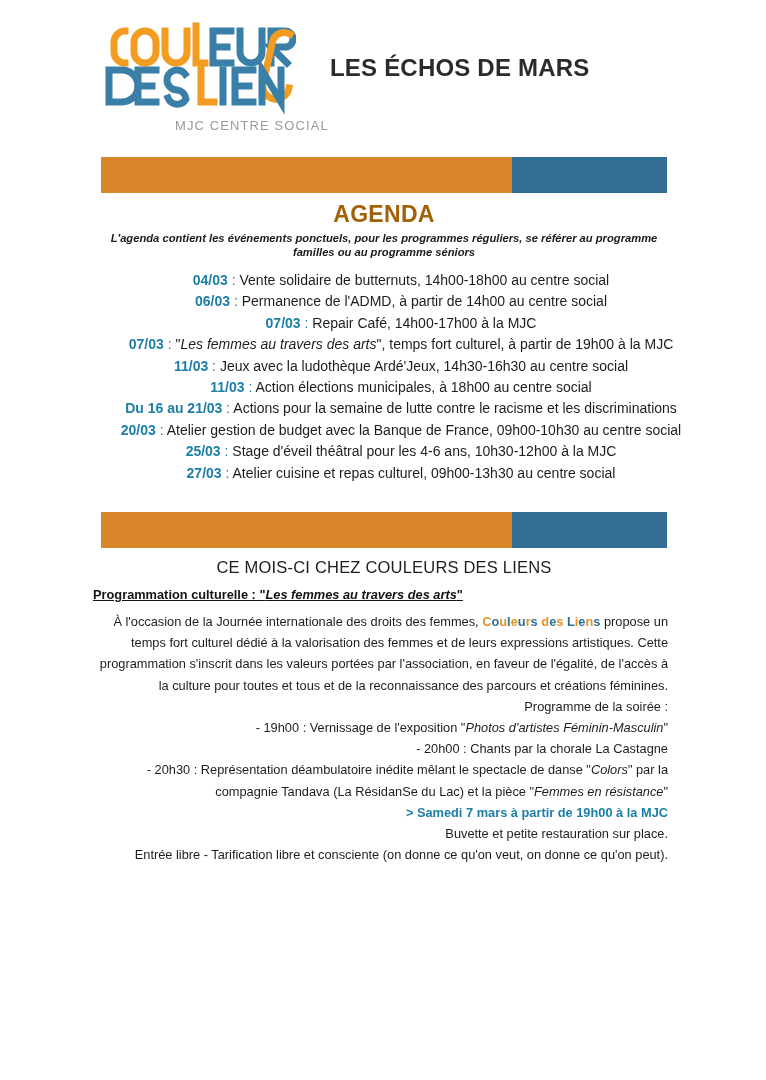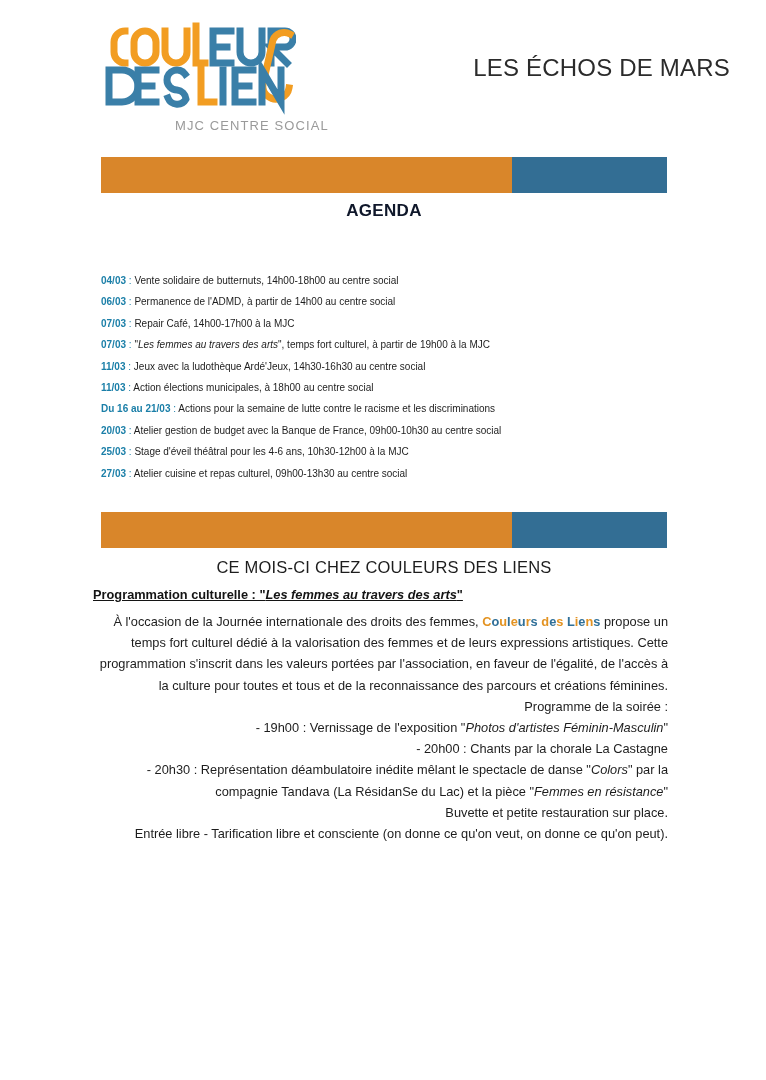--- a/index.html
+++ b/index.html
@@ -38,23 +38,23 @@
     color: #9a9a9a;
     font-family: "Liberation Sans", sans-serif;
     font-weight: normal;
     white-space: nowrap;
   }
   .doc-title {
     position: absolute;
     left: 330px;
     top: 52px;
     width: 400px;
-    text-align: right;
+    text-align: left;
     font-size: 24px;
-    font-weight: normal;
+    font-weight: bold;
     line-height: 1.34;
     color: #2b2b2b;
     letter-spacing: 0.2px;
   }
 
   
   .banner {
     position: absolute;
     left: 101px;
     width: 566px;
@@ -76,46 +76,47 @@
 
   
   .agenda-head {
     position: absolute;
     left: 101px;
     top: 201px;
     width: 566px;
     text-align: center;
   }
   .agenda-title {
-    font-size: 17px;
-    font-weight: bold;
-    color: #0f172a;
+    font-size: 23px;
+    font-weight: bold;
+    color: #a16207;
     margin: 0 0 3px 0;
     letter-spacing: 0.3px;
   }
   .agenda-sub {
     font-size: 11.2px;
     font-weight: bold;
     font-style: italic;
     line-height: 1.28;
     color: #1a1a1a;
     padding: 0 8px;
   }
 
   .agenda-list {
     position: absolute;
     left: 101px;
     top: 270px;
     width: 600px;
   }
   .agenda-row {
-    font-size: 10px;
+    font-size: 14px;
     line-height: 21.4px;
     color: #1d1d1d;
     white-space: nowrap;
+    text-align: center;
   }
   .agenda-date {
     color: #1b7fa8;
     font-weight: bold;
   }
   .agenda-sep { color: #1b7fa8; }
   .agenda-row i { font-style: italic; }
 
   
   .month-title {
@@ -208,20 +209,21 @@
   <div class="doc-title">LES ÉCHOS DE MARS</div>
 </div>
 
 <div class="banner" id="banner-agenda">
   <div class="seg-orange"></div>
   <div class="seg-blue"></div>
 </div>
 
 <div class="agenda-head">
   <div class="agenda-title">AGENDA</div>
+  <div class="agenda-sub">L'agenda contient les événements ponctuels, pour les programmes réguliers, se référer au programme familles ou au programme séniors</div>
 </div>
 
 <div class="agenda-list" id="agenda-list">
     <div class="agenda-row"><span class="agenda-date">04/03</span><span class="agenda-sep"> : </span><span>Vente solidaire de butternuts, 14h00-18h00 au centre social</span></div>
     <div class="agenda-row"><span class="agenda-date">06/03</span><span class="agenda-sep"> : </span><span>Permanence de l'ADMD, à partir de 14h00 au centre social</span></div>
     <div class="agenda-row"><span class="agenda-date">07/03</span><span class="agenda-sep"> : </span><span>Repair Café, 14h00-17h00 à la MJC</span></div>
     <div class="agenda-row"><span class="agenda-date">07/03</span><span class="agenda-sep"> : </span><span>"<i>Les femmes au travers des arts</i>", temps fort culturel, à partir de 19h00 à la MJC</span></div>
     <div class="agenda-row"><span class="agenda-date">11/03</span><span class="agenda-sep"> : </span><span>Jeux avec la ludothèque Ardé'Jeux, 14h30-16h30 au centre social</span></div>
     <div class="agenda-row"><span class="agenda-date">11/03</span><span class="agenda-sep"> : </span><span>Action élections municipales, à 18h00 au centre social</span></div>
     <div class="agenda-row"><span class="agenda-date">Du 16 au 21/03</span><span class="agenda-sep"> : </span><span>Actions pour la semaine de lutte contre le racisme et les discriminations</span></div>
@@ -240,15 +242,16 @@
 <div class="prog-head">
   <span>Programmation culturelle : "</span><i>Les femmes au travers des arts</i><span>"</span>
 </div>
 
 <div class="body-text" id="body-text">
     <p>À l'occasion de la Journée internationale des droits des femmes, <span><span class="brand-o">C</span><span class="brand-b">o</span><span class="brand-o">u</span><span class="brand-b">l</span><span class="brand-o">e</span><span class="brand-b">u</span><span class="brand-o">r</span><span class="brand-b">s</span> <span class="brand-o">d</span><span class="brand-b">e</span><span class="brand-o">s</span> <span class="brand-b">L</span><span class="brand-o">i</span><span class="brand-b">e</span><span class="brand-o">n</span><span class="brand-b">s</span></span> propose un temps fort culturel dédié à la valorisation des femmes et de leurs expressions artistiques. Cette programmation  s'inscrit dans les valeurs portées par l'association, en faveur de l'égalité, de l'accès à la culture pour toutes et tous et de la reconnaissance des parcours et créations féminines.</p>
     <p>Programme de la soirée :</p>
     <p>- 19h00 : Vernissage de l'exposition "<i>Photos d'artistes Féminin-Masculin</i>"</p>
     <p>- 20h00 : Chants par la chorale La Castagne</p>
     <p>- 20h30 : Représentation déambulatoire inédite mêlant le spectacle de danse "<i>Colors</i>" par la compagnie Tandava (La RésidanSe du Lac) et la pièce "<i>Femmes en résistance</i>"</p>
+    <p class="highlight-line">&gt; Samedi 7 mars à partir de 19h00 à la MJC</p>
     <p>Buvette et petite restauration sur place.</p>
     <p>Entrée libre - Tarification libre et consciente (on donne ce qu'on veut, on donne ce qu'on peut).</p>
   </div>
 
 </body></html>

